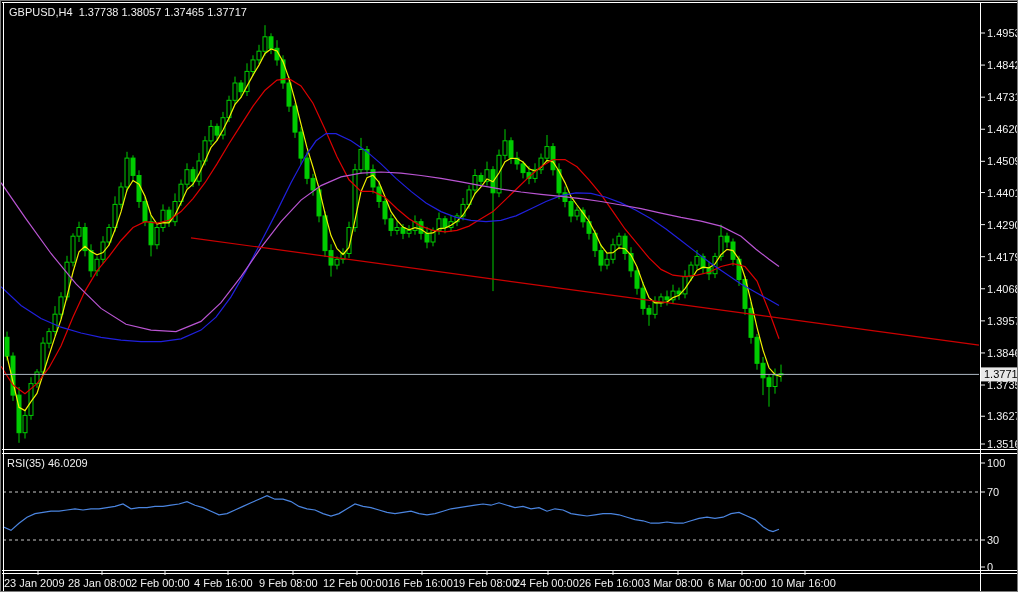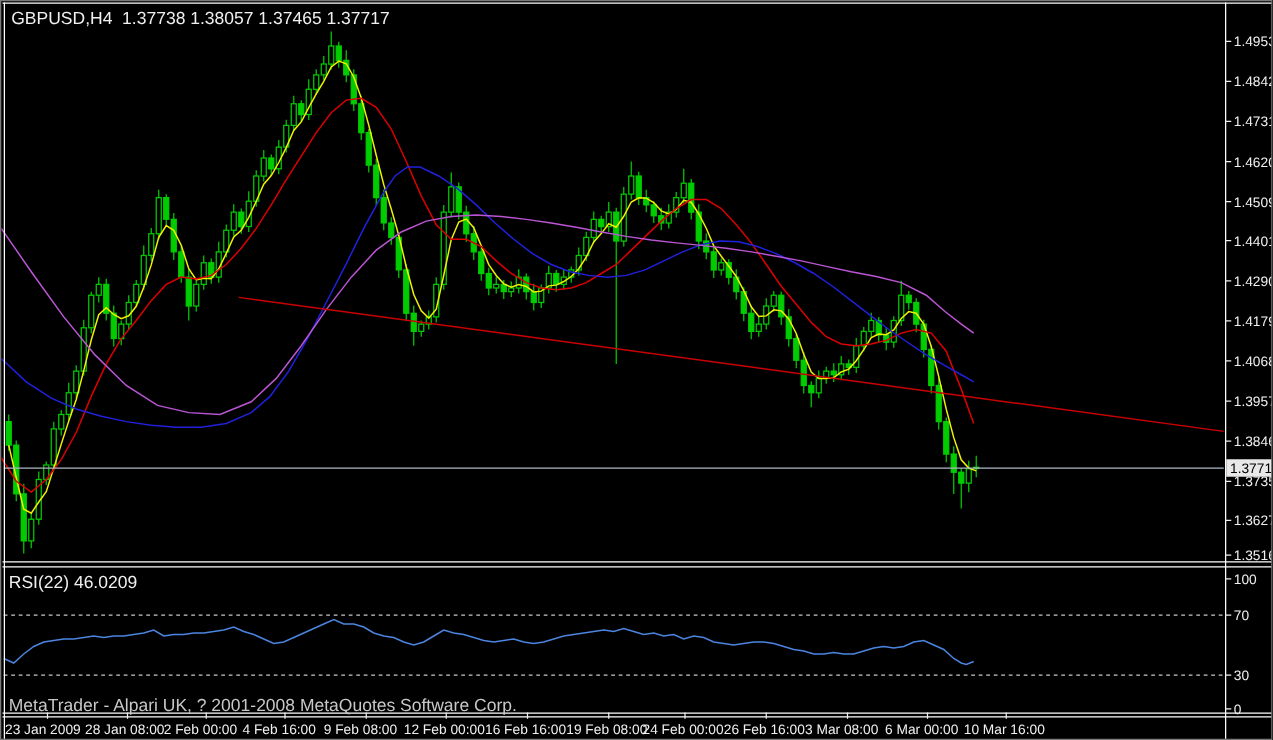--- a/index.html
+++ b/index.html
@@ -1,20 +1,20 @@
 <!DOCTYPE html>
 <html><head>
 <meta charset="utf-8">
 <style>
   html,body{margin:0;padding:0;background:#222;}
   #app{position:relative;width:1018px;height:592px;background:#000;
        font-family:"Liberation Sans",sans-serif;overflow:hidden;
        border:1px solid #7a7a7a;box-sizing:border-box;}
   #chart-svg{position:absolute;left:0;top:0;}
-  .ovl{position:absolute;color:#f0f0f0;font-size:14px;white-space:pre;}
+  .ovl{position:absolute;color:#f0f0f0;font-size:11px;white-space:pre;}
   #title-bar{left:8px;top:5px;}
   #rsi-label{left:6px;top:456px;}
   #status-bar{left:6px;top:555px;color:#c8c8c8;}
 </style>
 </head>
 <body>
 
 <div id="app">
   <svg id="chart-svg" width="1018" height="592">
       <g>
@@ -613,15 +613,14 @@
       <line x1="612" y1="569" x2="612" y2="574" stroke="#f0f0f0"></line>
       <text x="578" y="586" fill="#f0f0f0" font-size="11px" font-family="Liberation Sans, sans-serif">26 Feb 16:00</text>
       <line x1="677" y1="569" x2="677" y2="574" stroke="#f0f0f0"></line>
       <text x="643" y="586" fill="#f0f0f0" font-size="11px" font-family="Liberation Sans, sans-serif">3 Mar 08:00</text>
       <line x1="741" y1="569" x2="741" y2="574" stroke="#f0f0f0"></line>
       <text x="707" y="586" fill="#f0f0f0" font-size="11px" font-family="Liberation Sans, sans-serif">6 Mar 00:00</text>
       <line x1="804" y1="569" x2="804" y2="574" stroke="#f0f0f0"></line>
       <text x="770" y="586" fill="#f0f0f0" font-size="11px" font-family="Liberation Sans, sans-serif">10 Mar 16:00</text>
     </svg>
   <div class="ovl" id="title-bar">GBPUSD,H4  1.37738 1.38057 1.37465 1.37717</div>
-  <div class="ovl" id="rsi-label"><span>RSI(22)</span> <span>46.0209</span></div>
-  <div class="ovl" id="status-bar">MetaTrader - Alpari UK, ? 2001-2008 MetaQuotes Software Corp.</div>
+  <div class="ovl" id="rsi-label"><span>RSI(35)</span> <span>46.0209</span></div>
 </div>
 
 </body></html>

